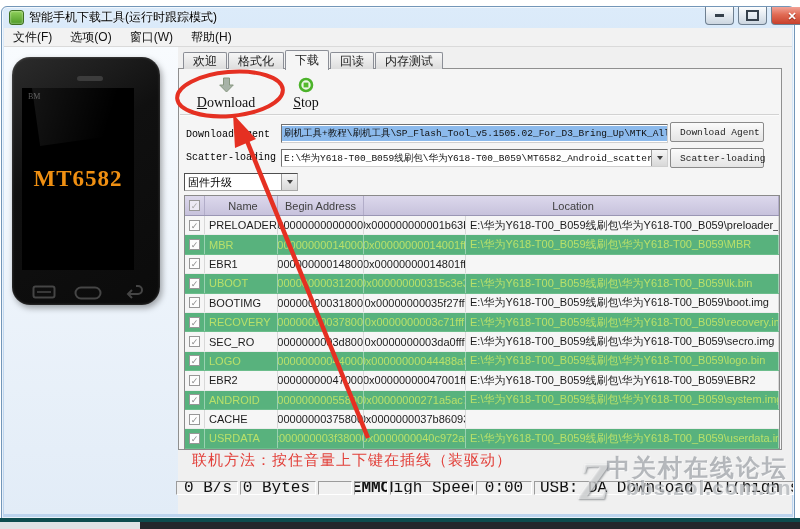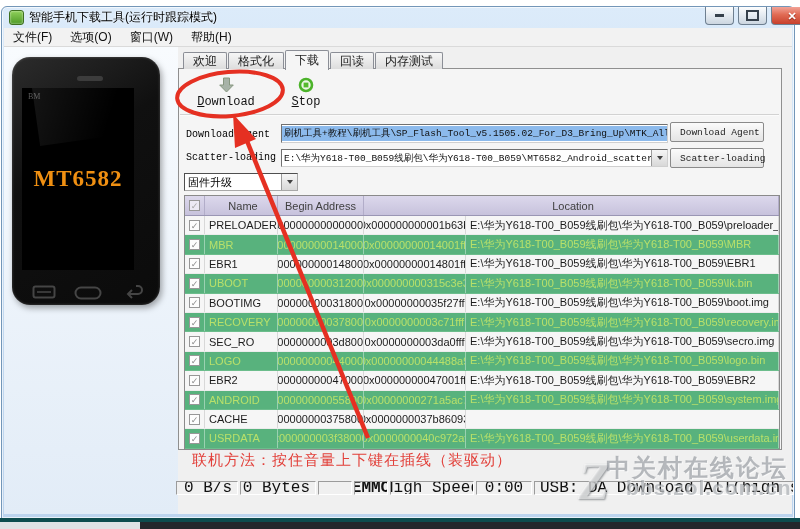--- a/index.html
+++ b/index.html
@@ -53,21 +53,21 @@
   .tab{height:16px;line-height:16px;padding:0 9px;font-size:12px;color:#222;margin-right:1px;
        border:1px solid #8b8e96;border-bottom:none;border-radius:2px 2px 0 0;
        background:linear-gradient(#f6f6f6,#dddddd);white-space:nowrap;}
   .tab.active{height:19px;line-height:19px;background:#f5f5f5;margin-bottom:-1px;z-index:7;position:relative;}
 
   .tab-panel{left:178px;top:68px;width:602px;height:380px;border:1px solid #8f8f8f;background:#f5f5f5;}
   .tb-sep{left:180px;top:114px;width:599px;height:1px;background:#d2d2d2;border-bottom:1px solid #fbfbfb;}
 
   
   .tbtn{display:flex;flex-direction:column;align-items:center;gap:2px;}
-  .tbtn .lbl{display:block;font-family:Liberation Mono, monospace;font-size:12px;color:#111;}
+  .tbtn .lbl{display:block;font-family:Liberation Serif, serif;font-size:14px;color:#111;}
   .tbtn .lbl::first-letter{text-decoration:underline;}
   .btn-download{left:196px;top:77px;width:60px;}
   .btn-stop{left:283px;top:77px;width:46px;}
 
   
   .flabel{font-family:"Liberation Mono",monospace;font-size:10px;color:#000;white-space:nowrap;}
   .field{background:#fff;border:1px solid;border-color:#707070 #cfcfcf #cfcfcf #707070;
          overflow:hidden;white-space:nowrap;display:flex;align-items:center;}
   .da-field{left:281px;top:124px;width:385px;height:17px;}
   .da-field .hl{background:#8cbaec;color:#101010;font-family:"Liberation Mono",monospace;
@@ -288,21 +288,20 @@
         <div class="cell c-loc">E:\华为Y618-T00_B059线刷包\华为Y618-T00_B059\MBR</div>
       </div>
 
       <div class="trow">
         <div class="cell c-check">
           <span class="cb">✓</span>
         </div>
         <div class="cell c-name">EBR1</div>
         <div class="cell c-begin">0x0000000001480000</div>
         <div class="cell c-end">0x00000000014801ff</div>
-        <div class="cell c-loc">E:\华为Y618-T00_B059线刷包\华为Y618-T00_B059\EBR1</div>
       </div>
 
       <div class="trow">
         <div class="cell c-check">
           <span class="cb">✓</span>
         </div>
         <div class="cell c-name">UBOOT</div>
         <div class="cell c-begin">0x0000000003120000</div>
         <div class="cell c-end">0x000000000315c3e3</div>
         <div class="cell c-loc">E:\华为Y618-T00_B059线刷包\华为Y618-T00_B059\lk.bin</div>

